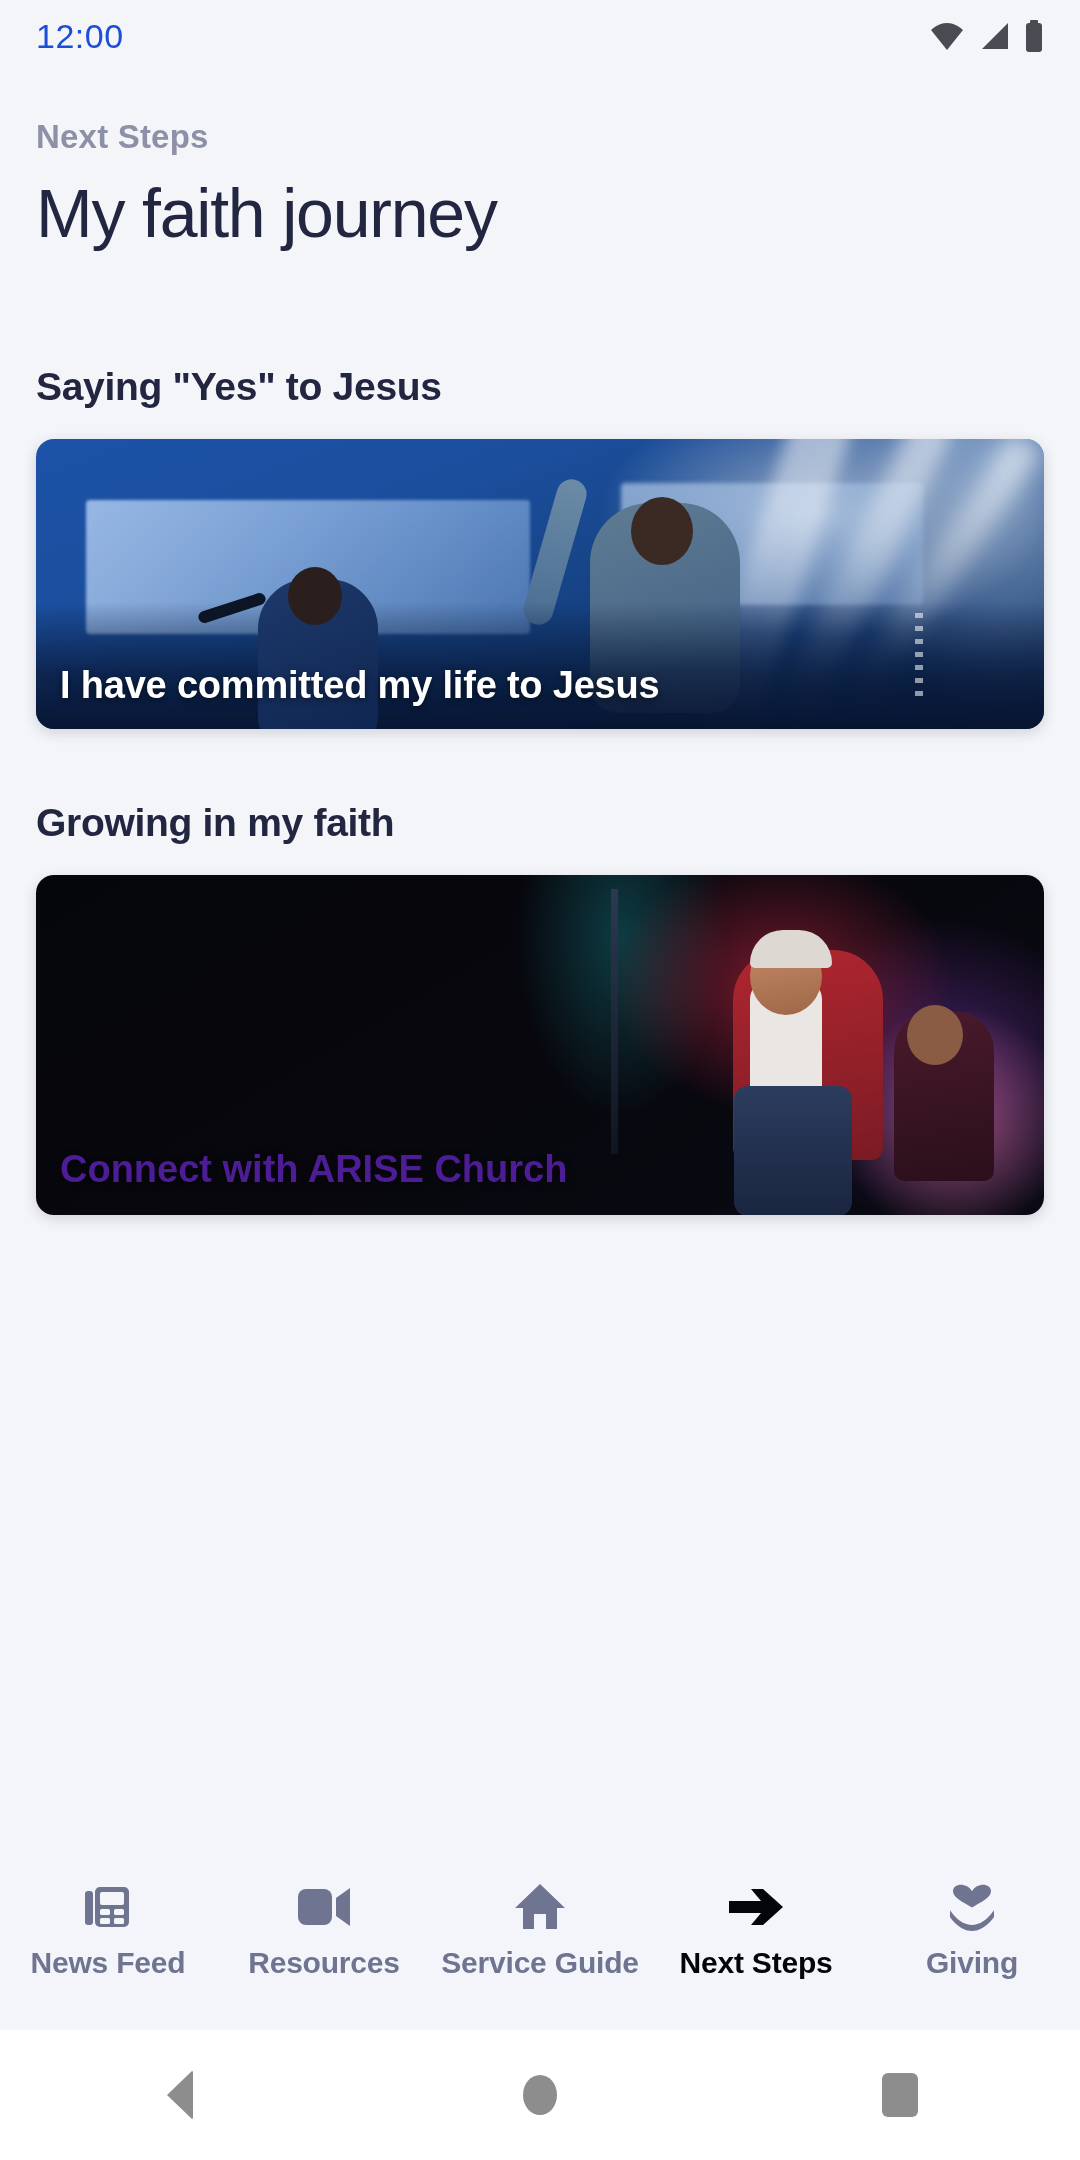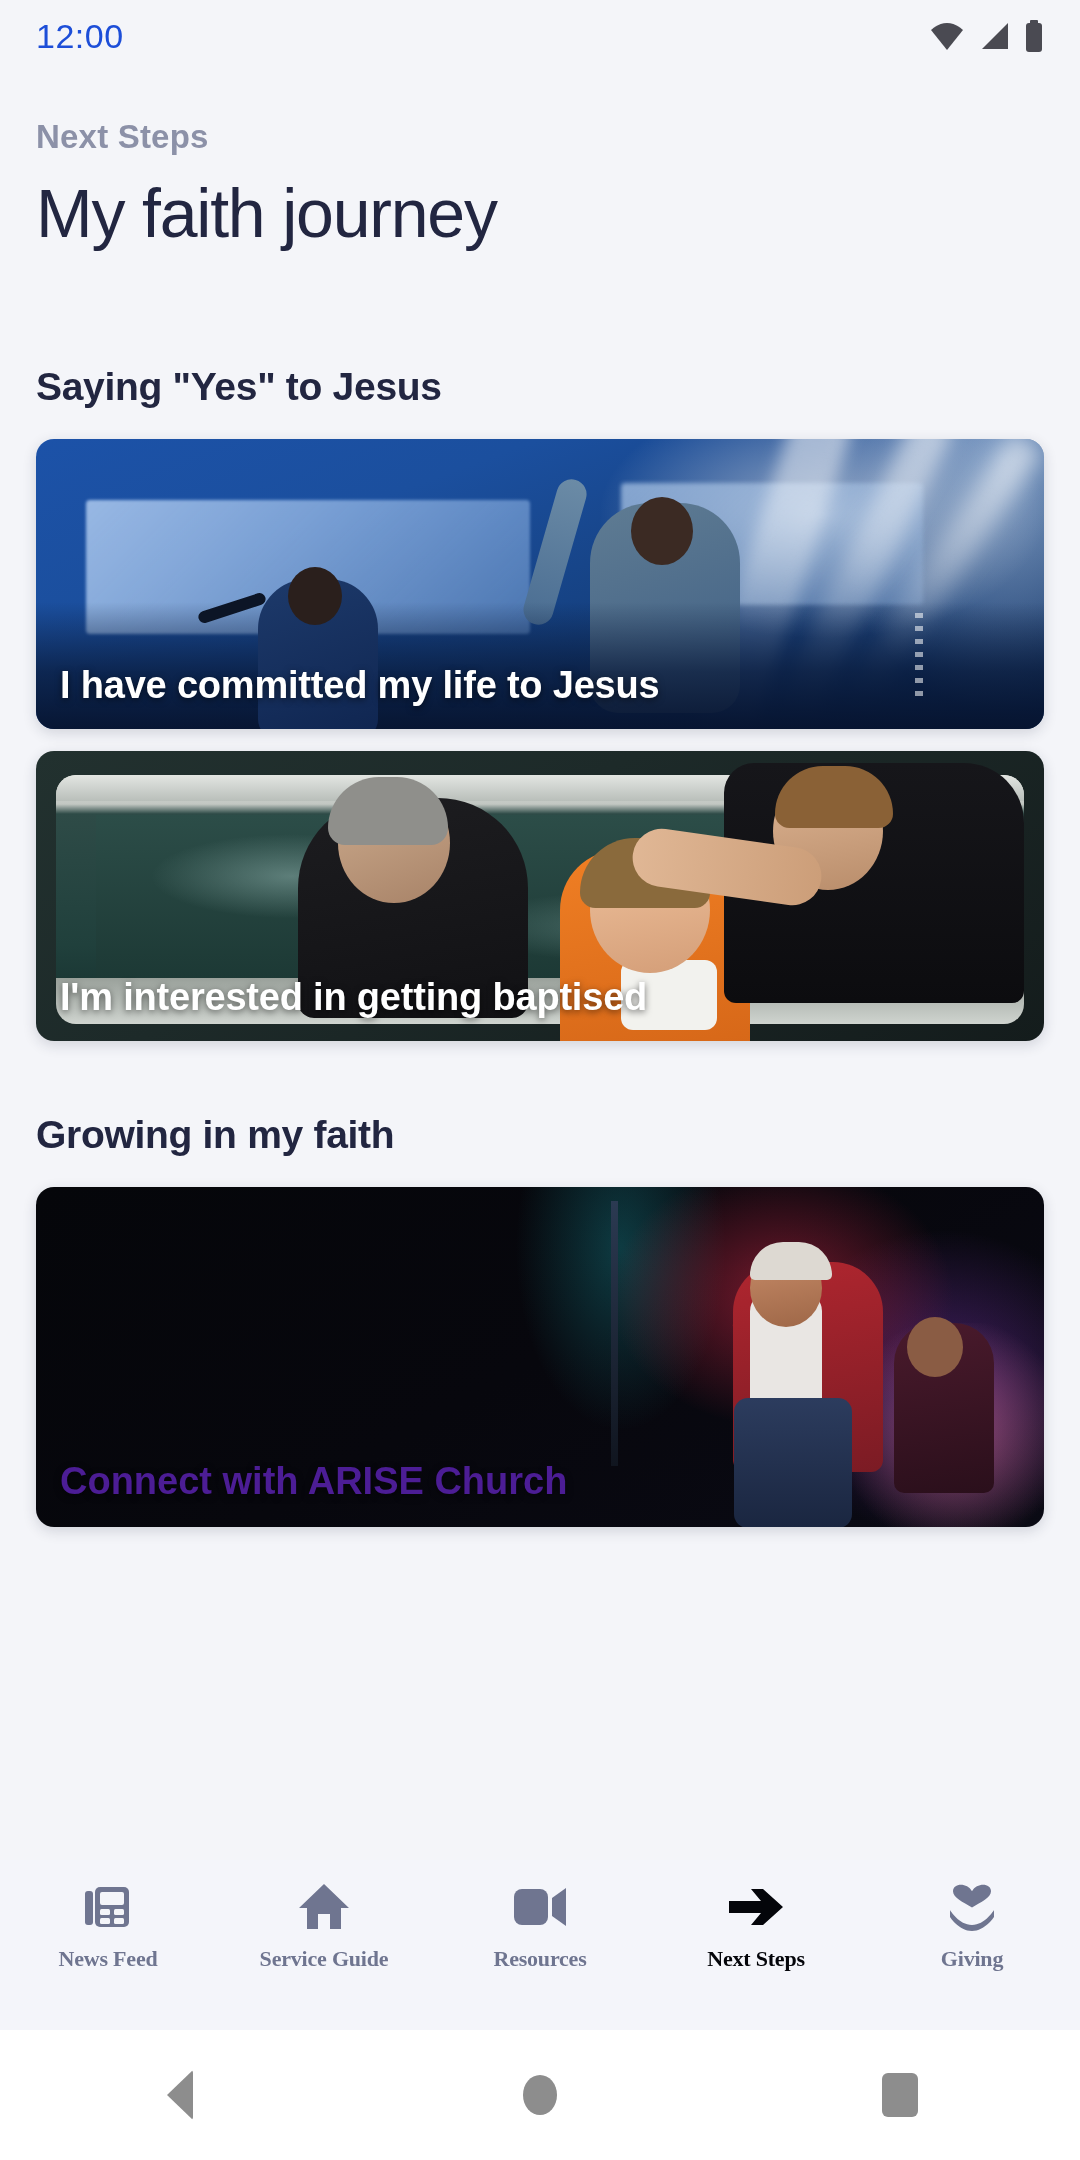--- a/index.html
+++ b/index.html
@@ -211,23 +211,22 @@
     display:flex; align-items:flex-start; justify-content:space-around;
     padding-top:18px;
     z-index:5;
   }
   .tab{
     display:flex; flex-direction:column; align-items:center; gap:10px;
     width:200px; cursor:pointer;
   }
   .tab-icon{ height:58px; display:flex; align-items:center; justify-content:center; }
   .tab-label{
-    font-size:22px; font-weight:bold; color:#6f7590; letter-spacing:-.2px;
+    font-size:30px; font-weight:bold; color:#6f7590; letter-spacing:-.2px;
     white-space:nowrap;
-    font-family:Liberation Serif, serif;
   }
   .tab.active .tab-label{ color:#04050a; }
   .tab svg{ display:block; }
 
   
   .sysnav{
     position:absolute; left:0; bottom:0; width:1080px; height:130px;
     background:#ffffff;
     display:flex; align-items:center; justify-content:space-around;
   }
@@ -285,40 +284,20 @@
       <div class="w-head"></div>
       <div class="w-crowd"></div>
       <div class="w-singer"></div>
       <div class="w-singer-head"></div>
       <div class="w-mic"></div>
       <div class="w-dots"></div>
     </div>
     <div class="card-caption">I have committed my life to Jesus</div>
   </div>
 
-  <div class="card">
-    <div class="card-art art-baptism">
-      <div class="b-tub"></div>
-      <div class="b-water"></div>
-      <div class="b-rim"></div>
-      <div class="b-rim2"></div>
-      <div class="b-adult"></div>
-      <div class="b-adult-head"></div>
-      <div class="b-adult-hair"></div>
-      <div class="b-child"></div>
-      <div class="b-vest"></div>
-      <div class="b-child-head"></div>
-      <div class="b-child-hair"></div>
-      <div class="b-pastor"></div>
-      <div class="b-pastor-head"></div>
-      <div class="b-pastor-hair"></div>
-      <div class="b-arm"></div>
-    </div>
-    <div class="card-caption">I'm interested in getting baptised</div>
-  </div>
 
   <div class="section-title tight">Growing in my faith</div>
 
   <div class="card card-tall">
     <div class="card-art art-connect">
       <div class="c-stand"></div>
       <div class="c-glow"></div>
       <div class="c-singer2"></div>
       <div class="c-head2"></div>
       <div class="c-arm"></div>
@@ -345,37 +324,37 @@
         <rect x="32" y="28" width="10" height="6" rx="1.5" fill="#f4f5f9"></rect>
         <rect x="18" y="37" width="10" height="6" rx="1.5" fill="#f4f5f9"></rect>
         <rect x="32" y="37" width="10" height="6" rx="1.5" fill="#f4f5f9"></rect>
       </svg>
     </span>
     <span class="tab-label">News Feed</span>
   </div>
 
   <div class="tab">
     <span class="tab-icon">
-      <svg width="54" height="52" viewBox="0 0 54 52">
-        <path d="M27 3 L52 27 L44 27 L44 48 L33 48 L33 33 L21 33 L21 48 L10 48 L10 27 L2 27 Z" fill="#6f7590"></path>
-      </svg>
-    </span>
-    <span class="tab-label">Service Guide</span>
-  </div>
-
-  <div class="tab">
-    <span class="tab-icon">
       <svg width="56" height="46" viewBox="0 0 56 46">
         <rect x="2" y="5" width="34" height="36" rx="8" fill="#6f7590"></rect>
         <path d="M40 14 L54 4 L54 42 L40 32 Z" fill="#6f7590"></path>
       </svg>
     </span>
     <span class="tab-label">Resources</span>
   </div>
 
+  <div class="tab">
+    <span class="tab-icon">
+      <svg width="54" height="52" viewBox="0 0 54 52">
+        <path d="M27 3 L52 27 L44 27 L44 48 L33 48 L33 33 L21 33 L21 48 L10 48 L10 27 L2 27 Z" fill="#6f7590"></path>
+      </svg>
+    </span>
+    <span class="tab-label">Service Guide</span>
+  </div>
+
   <div class="tab active">
     <span class="tab-icon">
       <svg width="58" height="48" viewBox="0 0 58 48">
         <path d="M2 18 L34 18 L24 6 L36 6 L56 24 L36 42 L24 42 L34 30 L2 30 Z" fill="#04050a"></path>
       </svg>
     </span>
     <span class="tab-label">Next Steps</span>
   </div>
 
   <div class="tab">

